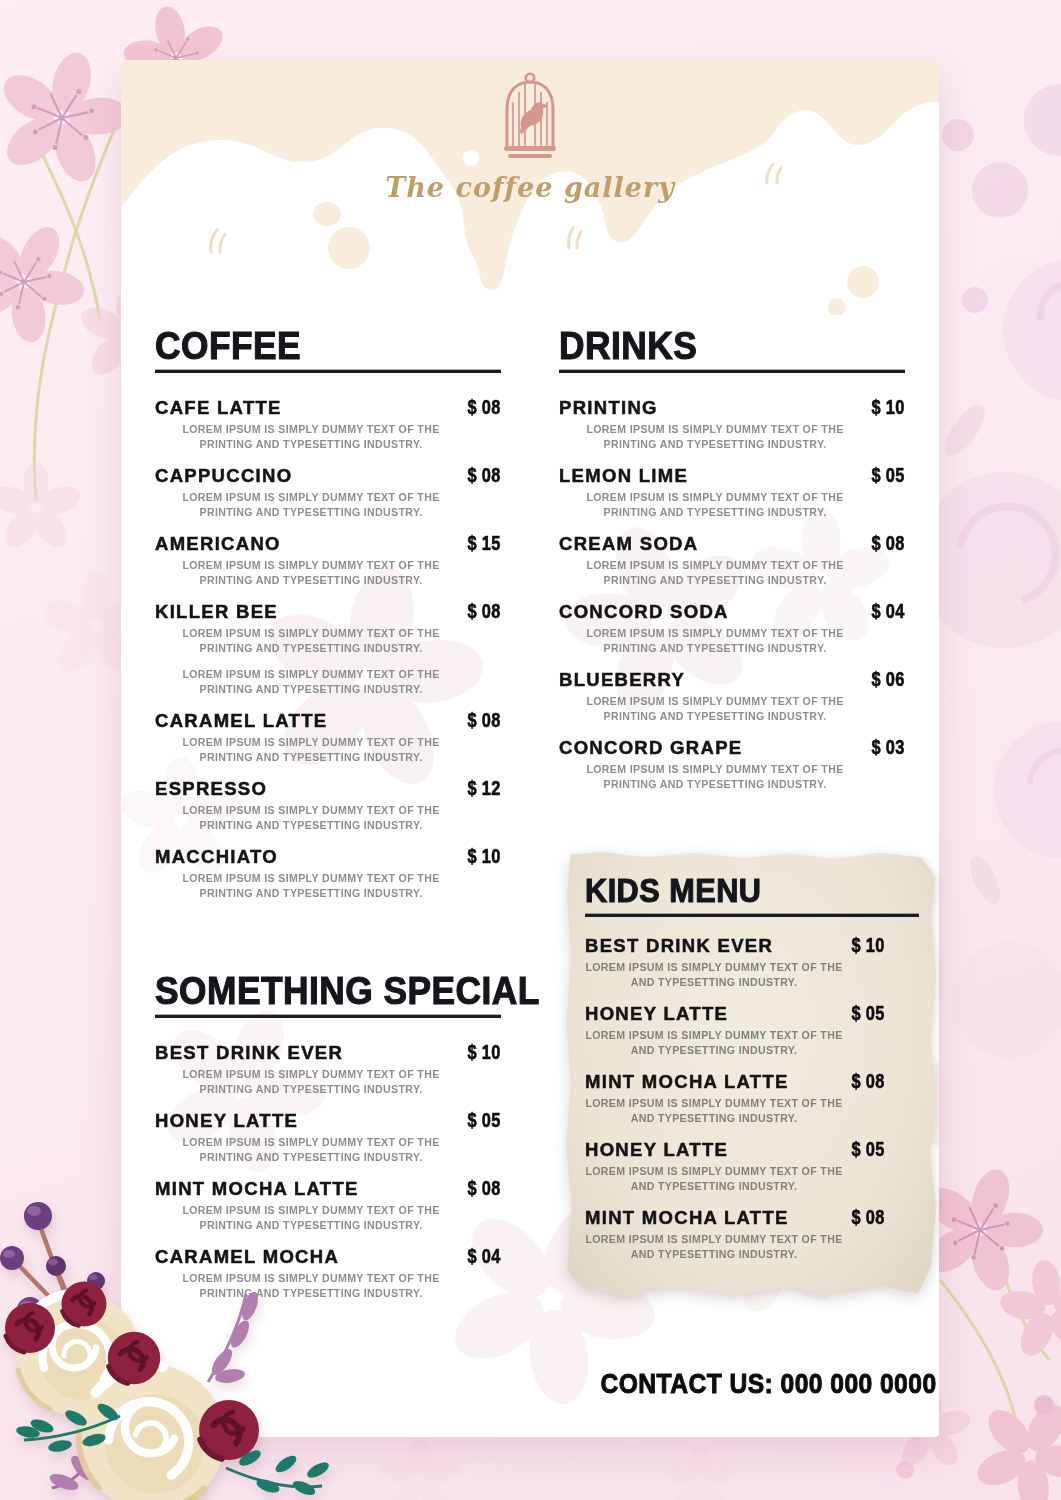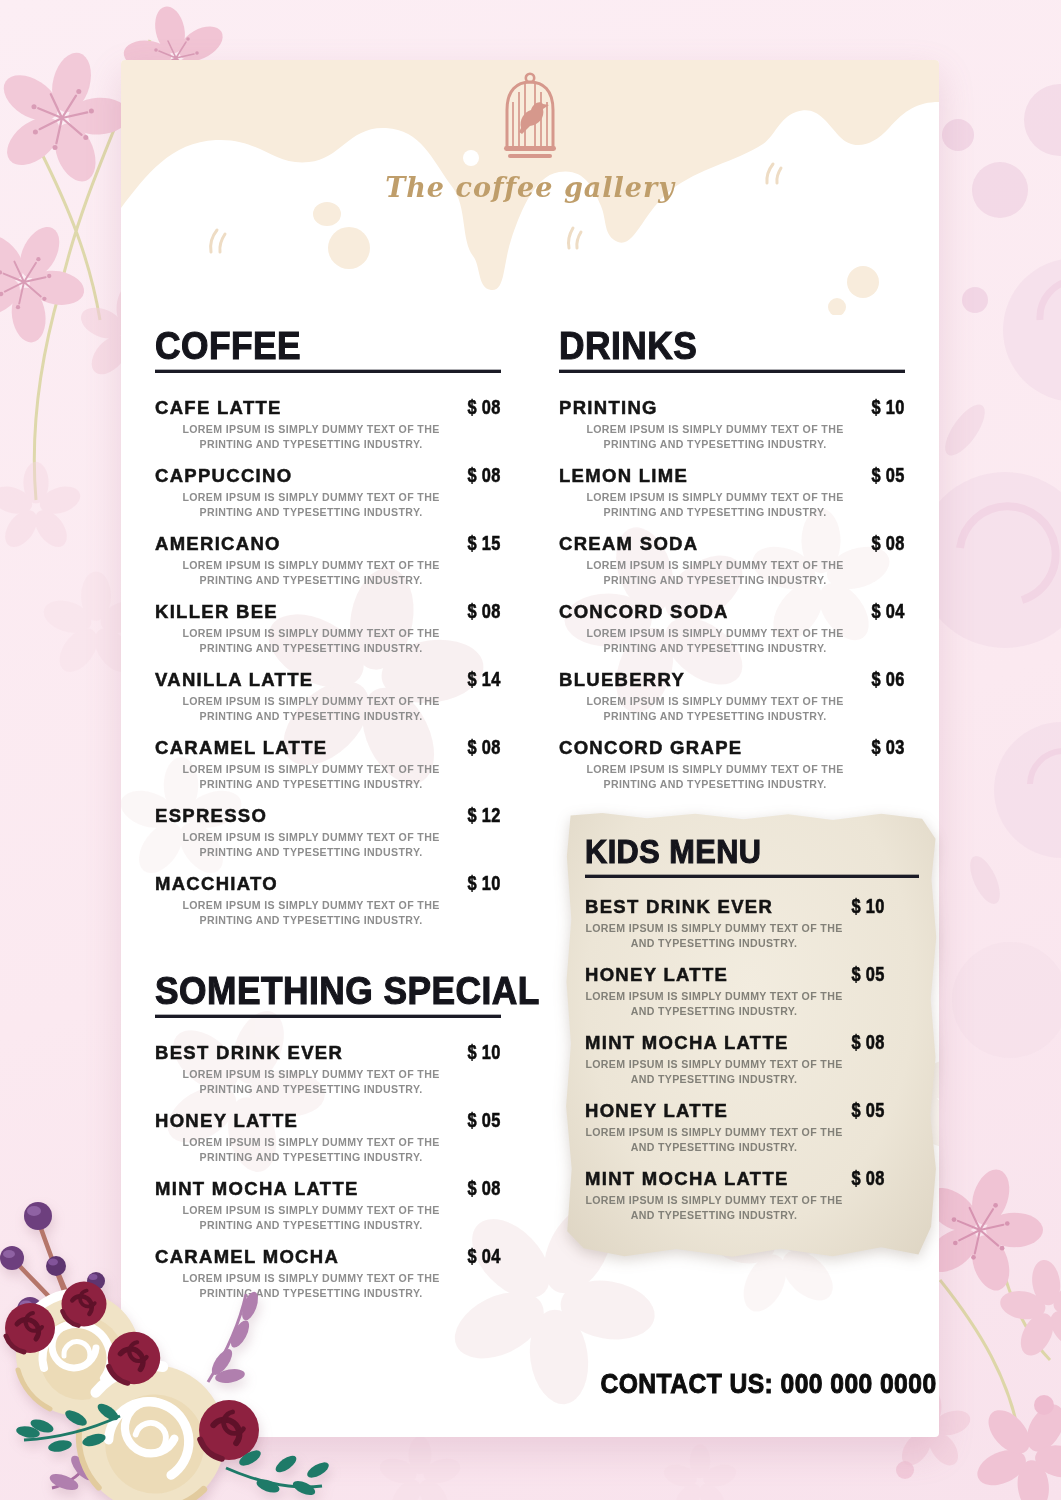--- a/index.html
+++ b/index.html
@@ -43,21 +43,21 @@
   .pr{
     font-size:21px;font-weight:700;color:#0d0d0d;white-space:nowrap;
     display:inline-block;transform:scaleX(.78);transform-origin:right center;
     -webkit-text-stroke:.6px #0d0d0d;letter-spacing:.5px;
   }
   .ds{
     margin:5px 0 0 0;width:312px;font-size:10.6px;line-height:15px;font-weight:700;
     color:#8d8d8d;letter-spacing:.35px;text-align:center;
   }
   
-  .kids-shadow{position:absolute;left:444px;top:752px;z-index:3;filter:drop-shadow(0 4px 7px rgba(90,70,50,.22));}
+  .kids-shadow{position:absolute;left:444px;top:791px;z-index:3;filter:drop-shadow(0 4px 7px rgba(90,70,50,.22));}
   .kids{
     width:372px;height:446px;position:relative;
     background:radial-gradient(ellipse at 50% 40%,#f2ecdf 0%,#ece5d6 62%,#ddd4c2 100%);
     clip-path:polygon(1.5% .8%,10% .2%,22% 1.4%,35% .4%,48% 1.6%,60% .5%,72% 1.8%,85% .4%,96% 1.5%,99.6% 6%,98.5% 15%,99.8% 28%,98.3% 42%,99.6% 55%,98.2% 68%,99.7% 80%,98.4% 93%,95% 99.2%,85% 97.6%,72% 99.6%,58% 97.9%,45% 99.7%,30% 98%,16% 99.6%,5% 97.8%,.6% 94%,1.8% 80%,.3% 66%,1.6% 52%,.4% 38%,1.7% 24%,.5% 10%);
     padding:22px 52px 0 20px;box-sizing:border-box;
   }
   .kids .sec-title{font-size:33px;line-height:36px;}
   .kids .sec-rule{margin-right:-34px;margin-top:5px;}
   .kids .items{margin-top:16px;}
   .kids .ds{width:258px;color:#828078;}
@@ -248,24 +248,20 @@
           <p class="ds">LOREM IPSUM IS SIMPLY DUMMY TEXT OF THE PRINTING AND TYPESETTING INDUSTRY.</p>
         </div>
       <div class="item">
           <div class="row">
             <span class="nm">KILLER BEE</span>
             <span class="pr">$ 08</span>
           </div>
           <p class="ds">LOREM IPSUM IS SIMPLY DUMMY TEXT OF THE PRINTING AND TYPESETTING INDUSTRY.</p>
         </div>
       <div class="item">
-          <div class="row">
-            <span class="nm">VANILLA LATTE</span>
-            <span class="pr">$ 14</span>
-          </div>
           <p class="ds">LOREM IPSUM IS SIMPLY DUMMY TEXT OF THE PRINTING AND TYPESETTING INDUSTRY.</p>
         </div>
       <div class="item">
           <div class="row">
             <span class="nm">CARAMEL LATTE</span>
             <span class="pr">$ 08</span>
           </div>
           <p class="ds">LOREM IPSUM IS SIMPLY DUMMY TEXT OF THE PRINTING AND TYPESETTING INDUSTRY.</p>
         </div>
       <div class="item">

